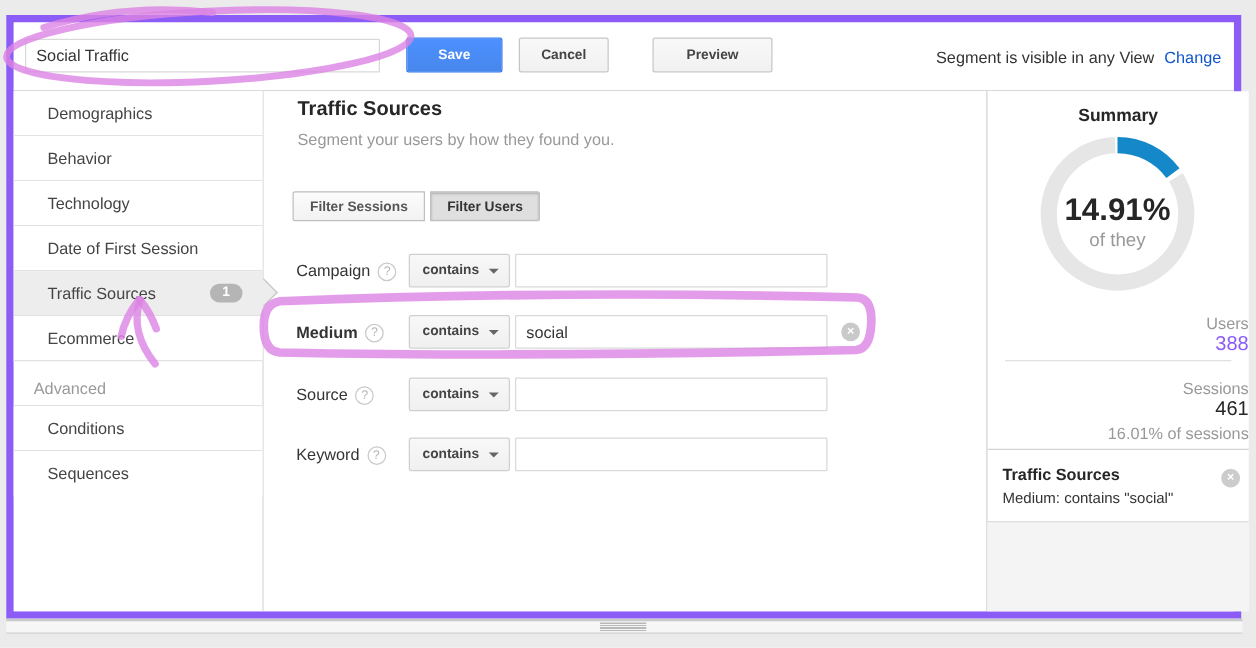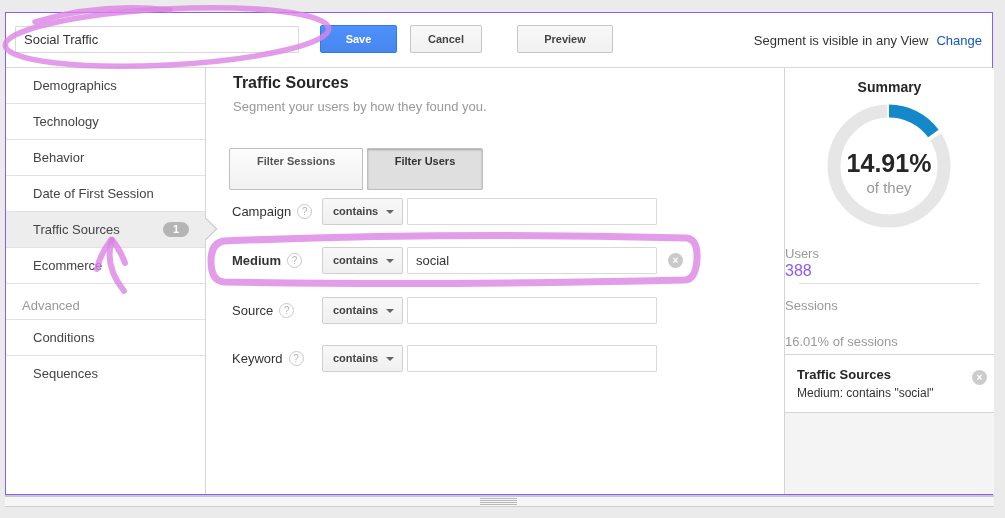--- a/index.html
+++ b/index.html
@@ -1,21 +1,21 @@
 <!DOCTYPE html>
 <html><head>
 <meta charset="utf-8">
 <style>
   * { margin:0; padding:0; box-sizing:border-box; }
   html,body { background:#ebebeb; }
   body { font-family:"Liberation Sans", sans-serif; }
   .page { position:relative; width:1005px; height:518px; background:#ebebeb; overflow:hidden; }
 
   .container { position:absolute; left:5px; top:12px; width:988px; height:483px;
-               background:#fff; border:1px solid #8b5cf6; }
+               background:#fff; border:6px solid #8b5cf6; }
 
   
   .topbar { position:absolute; left:0; top:0; right:0; height:54px; background:#fff; }
   .name-input { position:absolute; left:9px; top:13px; width:284px; height:27px;
                 border:1px solid #d9d9d9; border-radius:1px; padding:0 8px;
                 font:13px "Liberation Sans",sans-serif; color:#333; outline:none; }
   .btn { position:absolute; height:28px; line-height:26px; text-align:center;
          font-size:11px; font-weight:bold; border-radius:2px; cursor:pointer; }
   .btn-blue { background:linear-gradient(#4d90fe,#4787ed); border:1px solid #3079ed; color:#fff; }
   .btn-gray { background:linear-gradient(#f8f8f8,#f1f1f1); border:1px solid #c6c6c6; color:#444; }
@@ -40,21 +40,21 @@
                 transform:rotate(45deg); z-index:3; }
   .side-section { height:36px; padding:14px 0 0 16px; font-size:13px; color:#999;
                   border-bottom:1px solid #e2e2e2; }
   .side-item.no-border { border-bottom:none; }
 
   .main { width:578px; flex:none; background:#fff; position:relative; }
   .main-title { position:absolute; left:27px; top:6px; font-size:16px; font-weight:bold; color:#262626; }
   .main-subtitle { position:absolute; left:27px; top:31px; font-size:13px; color:#999; }
 
   .toggle { position:absolute; left:23px; top:80px; white-space:nowrap; }
-  .tbtn { display:inline-block; height:42px; line-height:25px; padding:0 27px;
+  .tbtn { display:inline-block; height:24px; line-height:25px; padding:0 13px;
           font-size:11px; font-weight:bold; border:1px solid #bfbfbf; cursor:pointer; }
   .tbtn-off { background:linear-gradient(#fcfcfc,#f2f2f2); color:#555; border-radius:2px 0 0 2px; }
   .tbtn-on  { background:#dfdfdf; box-shadow:inset 0 1px 2px rgba(0,0,0,.25); color:#333;
               border-radius:0 2px 2px 0; margin-left:-1px; }
 
   .frow { position:absolute; left:26px; width:470px; height:27px; }
   .frow-0 { top:130px; } .frow-1 { top:179px; } .frow-2 { top:229px; } .frow-3 { top:277px; }
   .flabel { font-size:13px; color:#333; line-height:27px; display:inline-block; }
   .flabel.bold { font-weight:bold; }
   .help { display:inline-block; width:15px; height:15px; border:1px solid #c9c9c9; border-radius:50%;
@@ -75,21 +75,21 @@
              text-align:center; cursor:pointer; }
 
   .rightpanel { width:210px; flex:none; background:#fff; border-left:1px solid #d4d4d4; position:relative; }
   .sum-title { position:absolute; top:11px; left:0; right:0; text-align:center;
                font-size:14px; font-weight:bold; color:#262626; }
   .donut-wrap { position:absolute; left:34px; top:28px; width:140px; height:140px; }
   .donut-pct { position:absolute; top:53px; left:0; right:0; text-align:center;
                font-size:25px; font-weight:bold; color:#262626; }
   .donut-cap { position:absolute; top:83px; left:0; right:0; text-align:center;
                font-size:15px; color:#999; }
-  .rp-line { position:absolute; left:0; right:0; text-align:left; }
+  .rp-line { position:absolute; left:0; right:0; text-align:right; }
   .users-label    { top:178px; font-size:13px; color:#999; }
   .users-value    { top:194px; font-size:16px; color:#8b5cf6; }
   .sessions-label { top:230px; font-size:13px; color:#999; }
   .sessions-value { top:246px; font-size:16px; color:#262626; }
   .sessions-cap   { top:266px; font-size:13px; color:#999; }
   .rp-div1 { position:absolute; top:215px; left:14px; right:14px; border-top:1px solid #e0e0e0; }
   .rp-div2 { position:absolute; top:286px; left:0; right:0; border-top:1px solid #d4d4d4; }
   .rp-card { position:absolute; top:287px; left:0; right:0; height:57px; padding:12px; }
   .rp-card-title { font-size:13px; font-weight:bold; color:#262626; }
   .rp-card-detail { font-size:12px; color:#333; margin-top:4px; }
@@ -124,22 +124,22 @@
       <div class="btn btn-gray btn-preview">Preview</div>
       <div class="visibility">
         <span>Segment is visible in any View</span><a>Change</a>
       </div>
     </div>
 
     <div class="content">
 
       <div class="sidebar">
         <div class="side-item">Demographics</div>
+        <div class="side-item">Behavior</div>
         <div class="side-item">Technology</div>
-        <div class="side-item">Behavior</div>
         <div class="side-item">Date of First Session</div>
         <div class="side-item selected">
           <span>Traffic Sources</span>
           <span class="side-badge">1</span>
           <span class="side-notch"></span>
         </div>
         <div class="side-item">Ecommerce</div>
         <div class="side-section">Advanced</div>
         <div class="side-item">Conditions</div>
         <div class="side-item no-border">Sequences</div>
@@ -202,20 +202,21 @@
             <circle cx="70" cy="70" r="55" fill="none" stroke="#1588c9" stroke-width="13" transform="rotate(-90 70 70)" stroke-dasharray="51.525261111526206 345.57519189487726"></circle>
           </svg>
           <div class="donut-pct">14.91%</div>
           <div class="donut-cap">of they</div>
         </div>
 
         <div class="rp-line users-label">Users</div>
         <div class="rp-line users-value">388</div>
         <div class="rp-div1"></div>
         <div class="rp-line sessions-label">Sessions</div>
+        <div class="rp-line sessions-value">461</div>
         <div class="rp-line sessions-cap">16.01% of sessions</div>
         <div class="rp-div2"></div>
 
         <div class="rp-card">
           <div class="rp-card-title">Traffic Sources</div>
           <div class="rp-card-detail">Medium: contains "social"</div>
           <span class="rp-close">×</span>
         </div>
         <div class="rp-div3"></div>
         <div class="rp-gray"></div>

